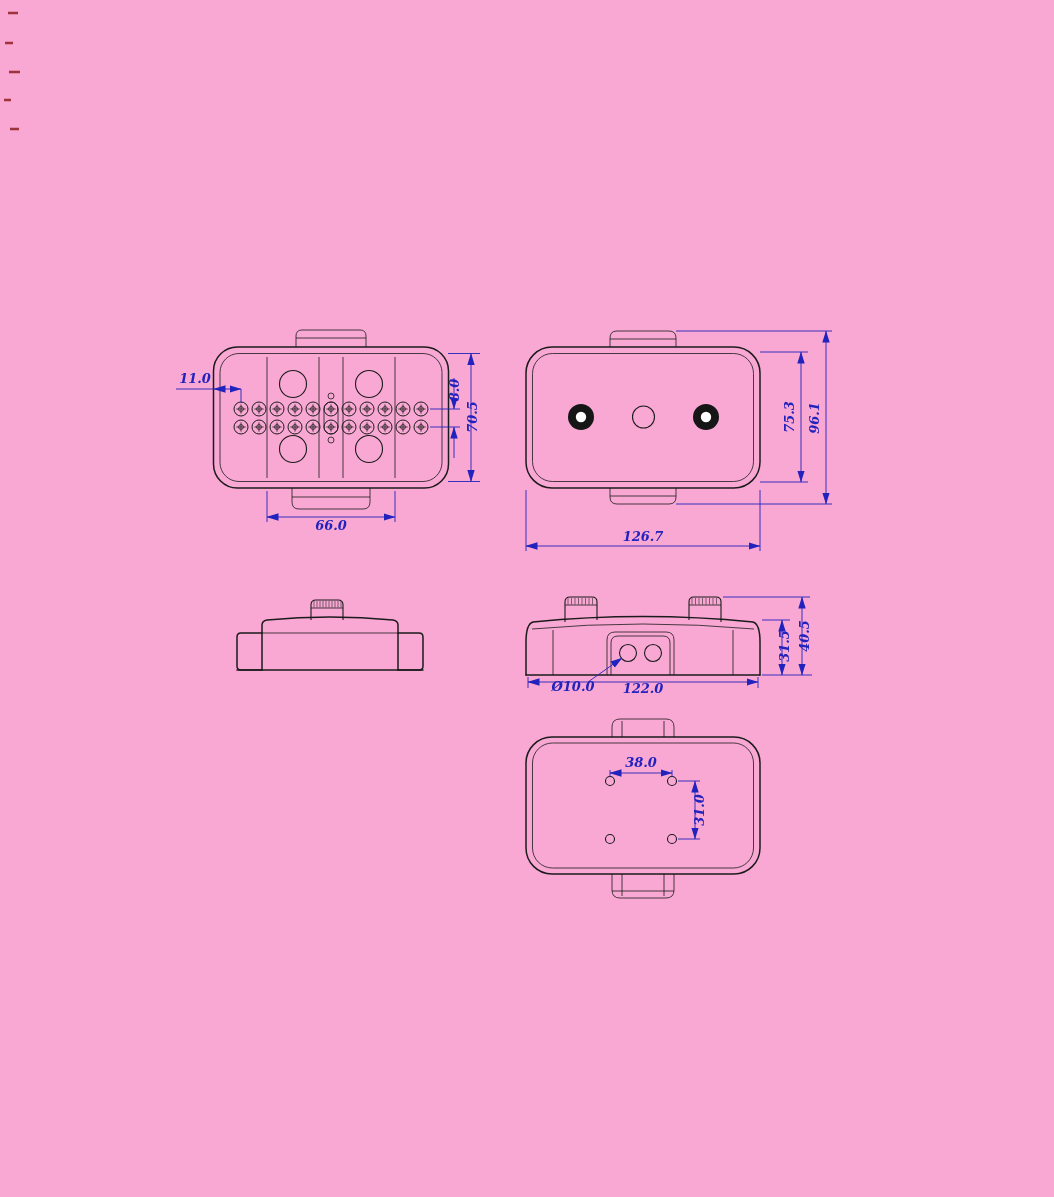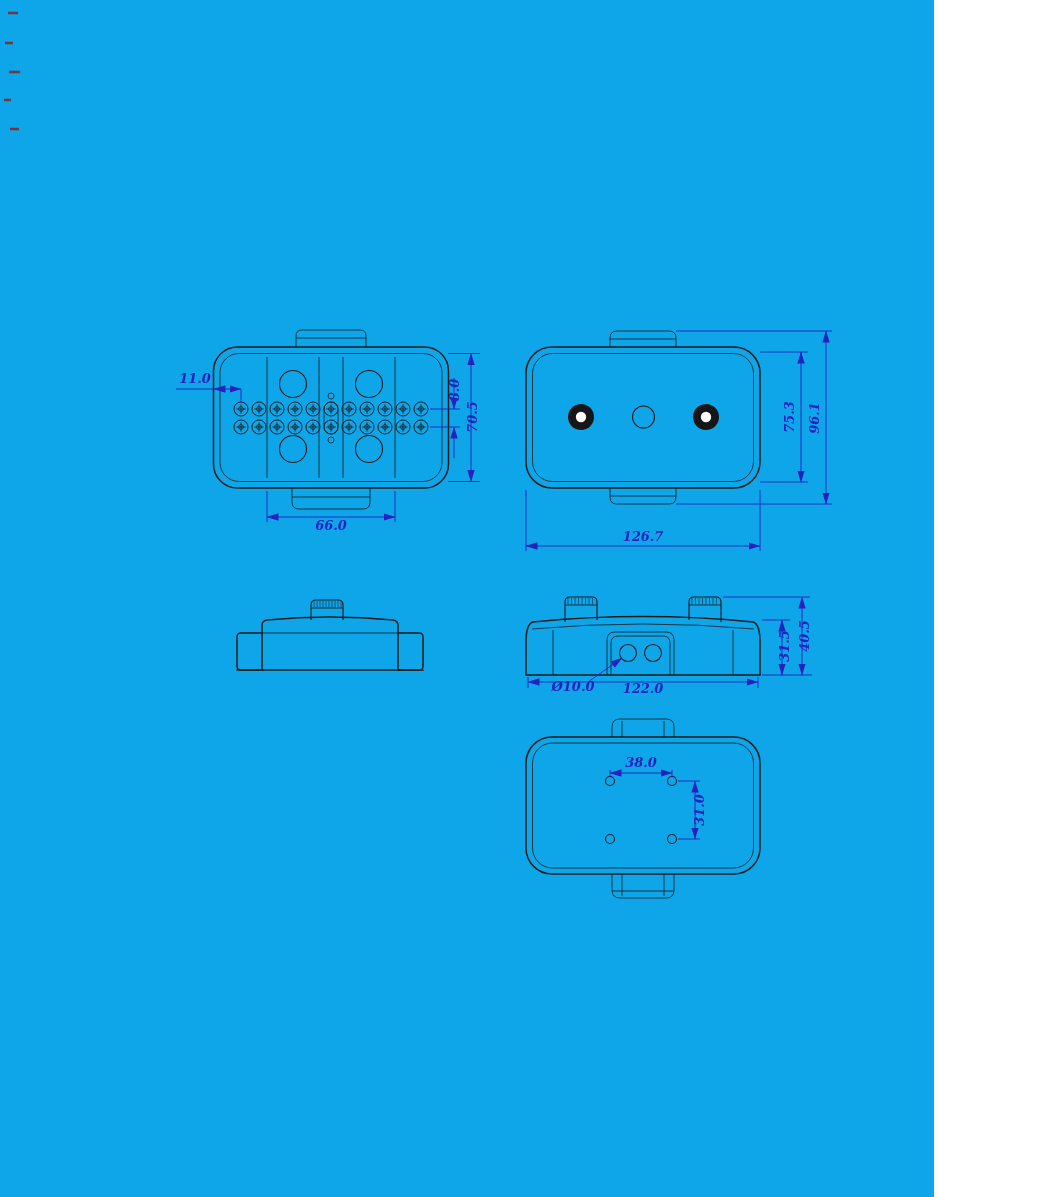--- a/index.html
+++ b/index.html
@@ -1,16 +1,16 @@
 <!DOCTYPE html>
 <html><head>
 <meta charset="utf-8">
 <style>
   html,body{margin:0;padding:0;background:#ffffff}
-  .canvas{position:relative;width:934px;height:1197px;background:#0ea5e9;overflow:hidden;
+  .canvas{position:relative;width:1054px;height:1197px;background:#f9a8d4;overflow:hidden;
           font-family:"DejaVu Serif",serif}
   svg{display:block}
   .ol{fill:none;stroke:#1b1b1b;stroke-width:1.5;stroke-linecap:round;stroke-linejoin:round}
   .ol2{fill:none;stroke:#1b1b1b;stroke-width:1.1}
   .il{fill:none;stroke:#1b1b1b;stroke-width:0.8}
   .hatch{fill:none;stroke:#1b1b1b;stroke-width:0.55}
   .dim{fill:none;stroke:#2222bd;stroke-width:0.9}
   .dimtext{fill:#2222bd;font-family:"DejaVu Serif",serif;font-style:italic;font-weight:700;font-size:13px}
   .mark{fill:none;stroke:#8e2020;stroke-width:2.5;opacity:.85}
 </style>

